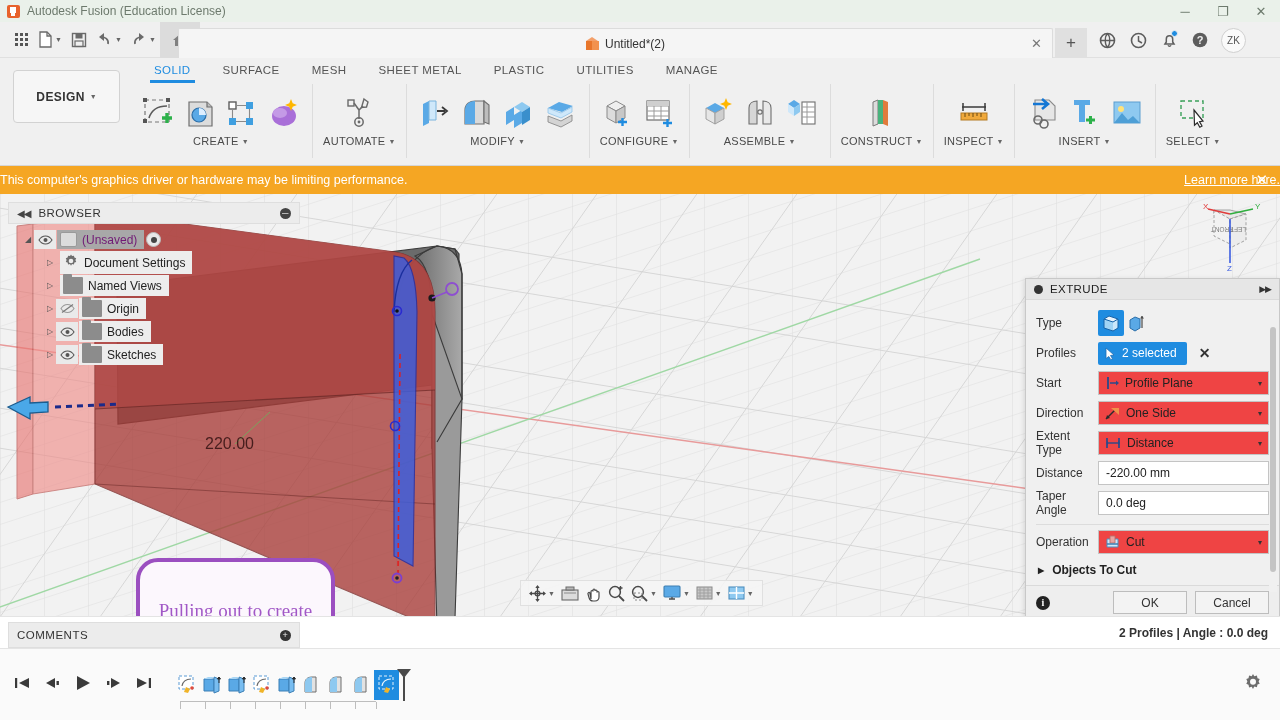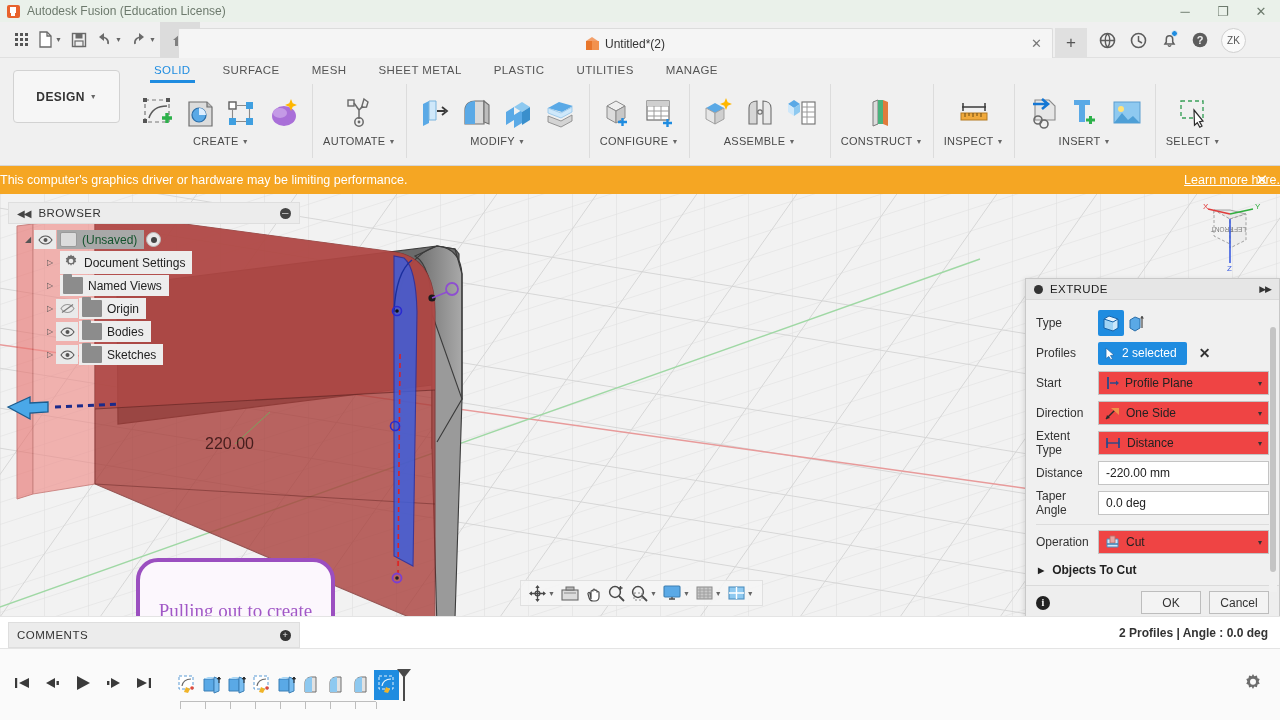--- a/index.html
+++ b/index.html
@@ -175,21 +175,21 @@
   }
   .folder{
     width:20px;height:17px;background:#8c8c8c;border-radius:1px;position:relative;flex:none;
   }
   .folder::before{
     content:"";position:absolute;left:0;top:-3px;width:9px;height:4px;background:#8c8c8c;border-radius:1px 1px 0 0;
   }
   .node-chip{
     background:#ededed; padding:2px 7px 2px 3px; display:flex; align-items:center; gap:5px;
   }
-  .node-chip.sel{ background:#a8a8a8; color:#14532d; }
+  .node-chip.sel{ background:#a8a8a8; color:#701a75; }
   .doc-cube{
     width:17px;height:15px;background:#dcdcdc;border:1px solid #9a9a9a;border-radius:2px;flex:none;
   }
   .radio-o{
     width:15px;height:15px;border-radius:50%;background:#e8e8e8;border:1px solid #bbb;
     display:flex;align-items:center;justify-content:center;flex:none;
   }
   .radio-o i{ width:6px;height:6px;border-radius:50%;background:#444;display:block;}
 
   
@@ -260,21 +260,21 @@
   .ex-foot{
     border-top:1px solid #dadada; height:34px; background:#eeeeee;
     display:flex; align-items:center; padding:0 10px; gap:8px;
   }
   .info-b{
     width:14px;height:14px;border-radius:50%;background:#222;color:#fff;
     display:flex;align-items:center;justify-content:center;font-size:10px;
     font-weight:bold; font-family:"Liberation Serif",serif;
   }
   .dlg-btn{
-    width:60px;height:23px;border:1px solid #bdbdbd;background:#f3f3f3;
+    width:74px;height:23px;border:1px solid #bdbdbd;background:#f3f3f3;
     display:flex;align-items:center;justify-content:center;font-size:12px;color:#333;
   }
   .dlg-btn.ok{ margin-left:auto; }
   .ex-scroll{
     position:absolute; right:2px; top:27px; width:8px; height:265px; background:#f0f0f0;
   }
   .ex-scroll i{ position:absolute; left:1px; top:0; width:6px; height:245px;
     background:#c4c4c4; border-radius:3px; display:block;}
 
   

